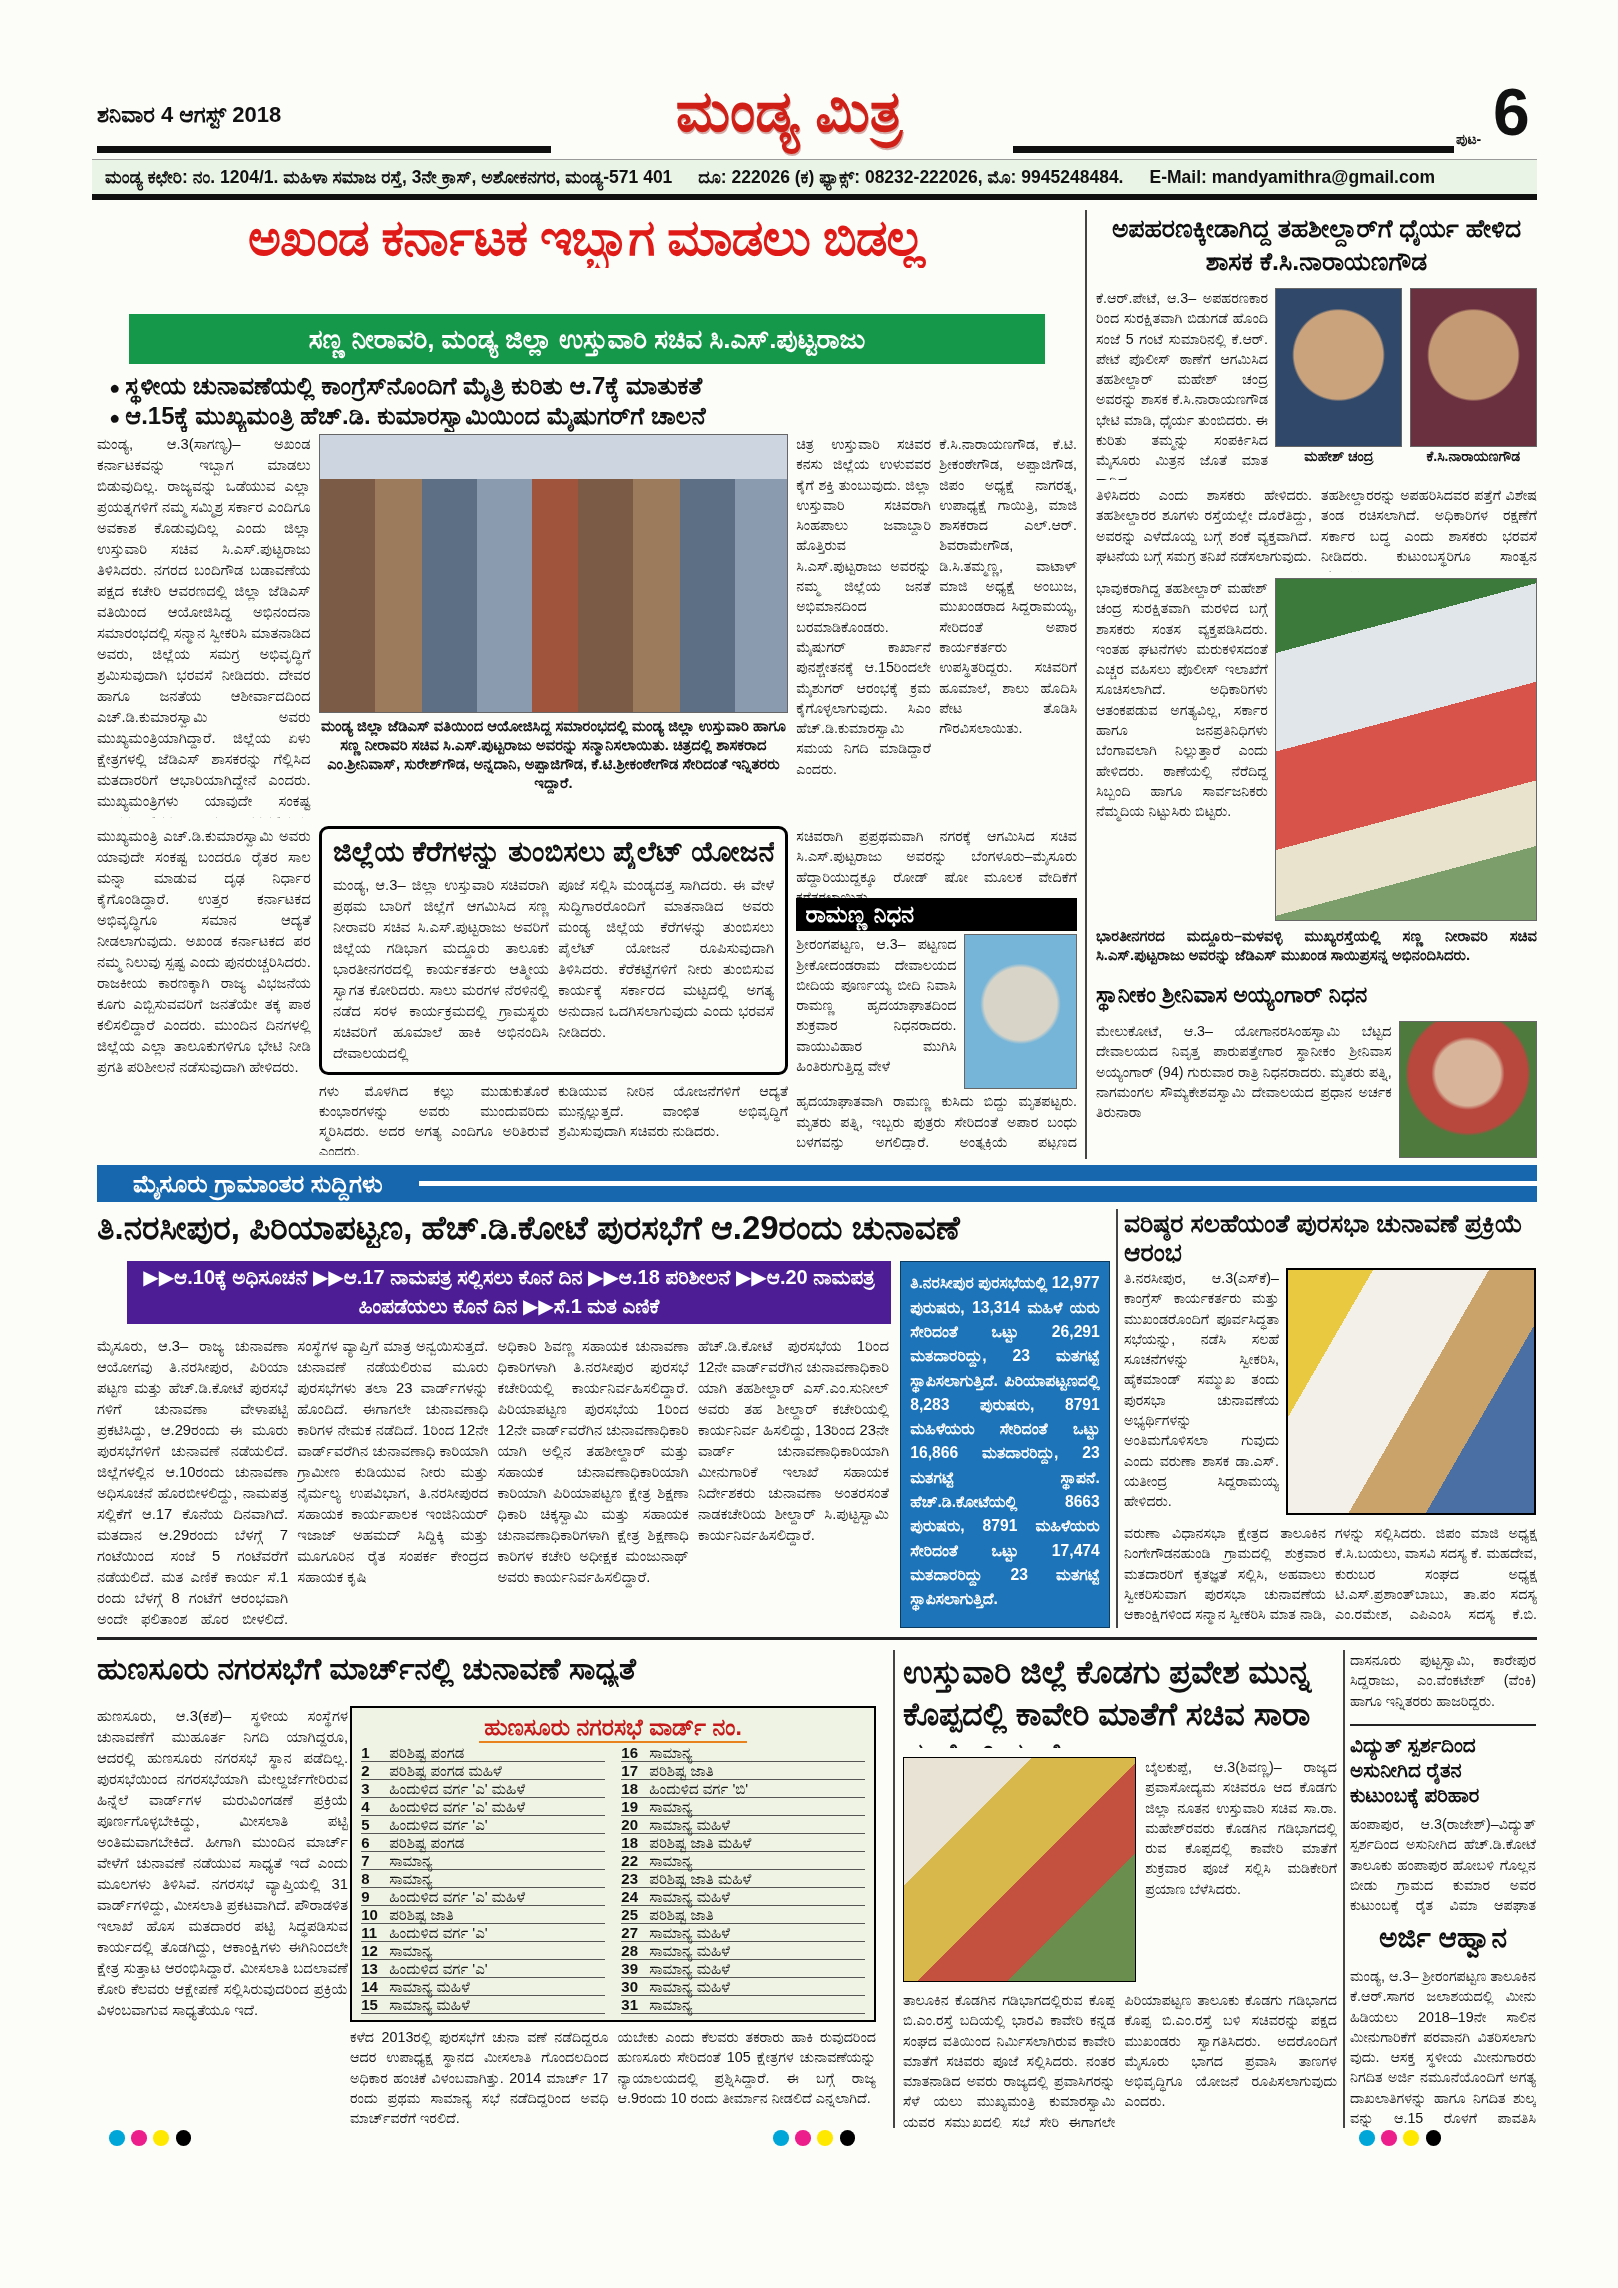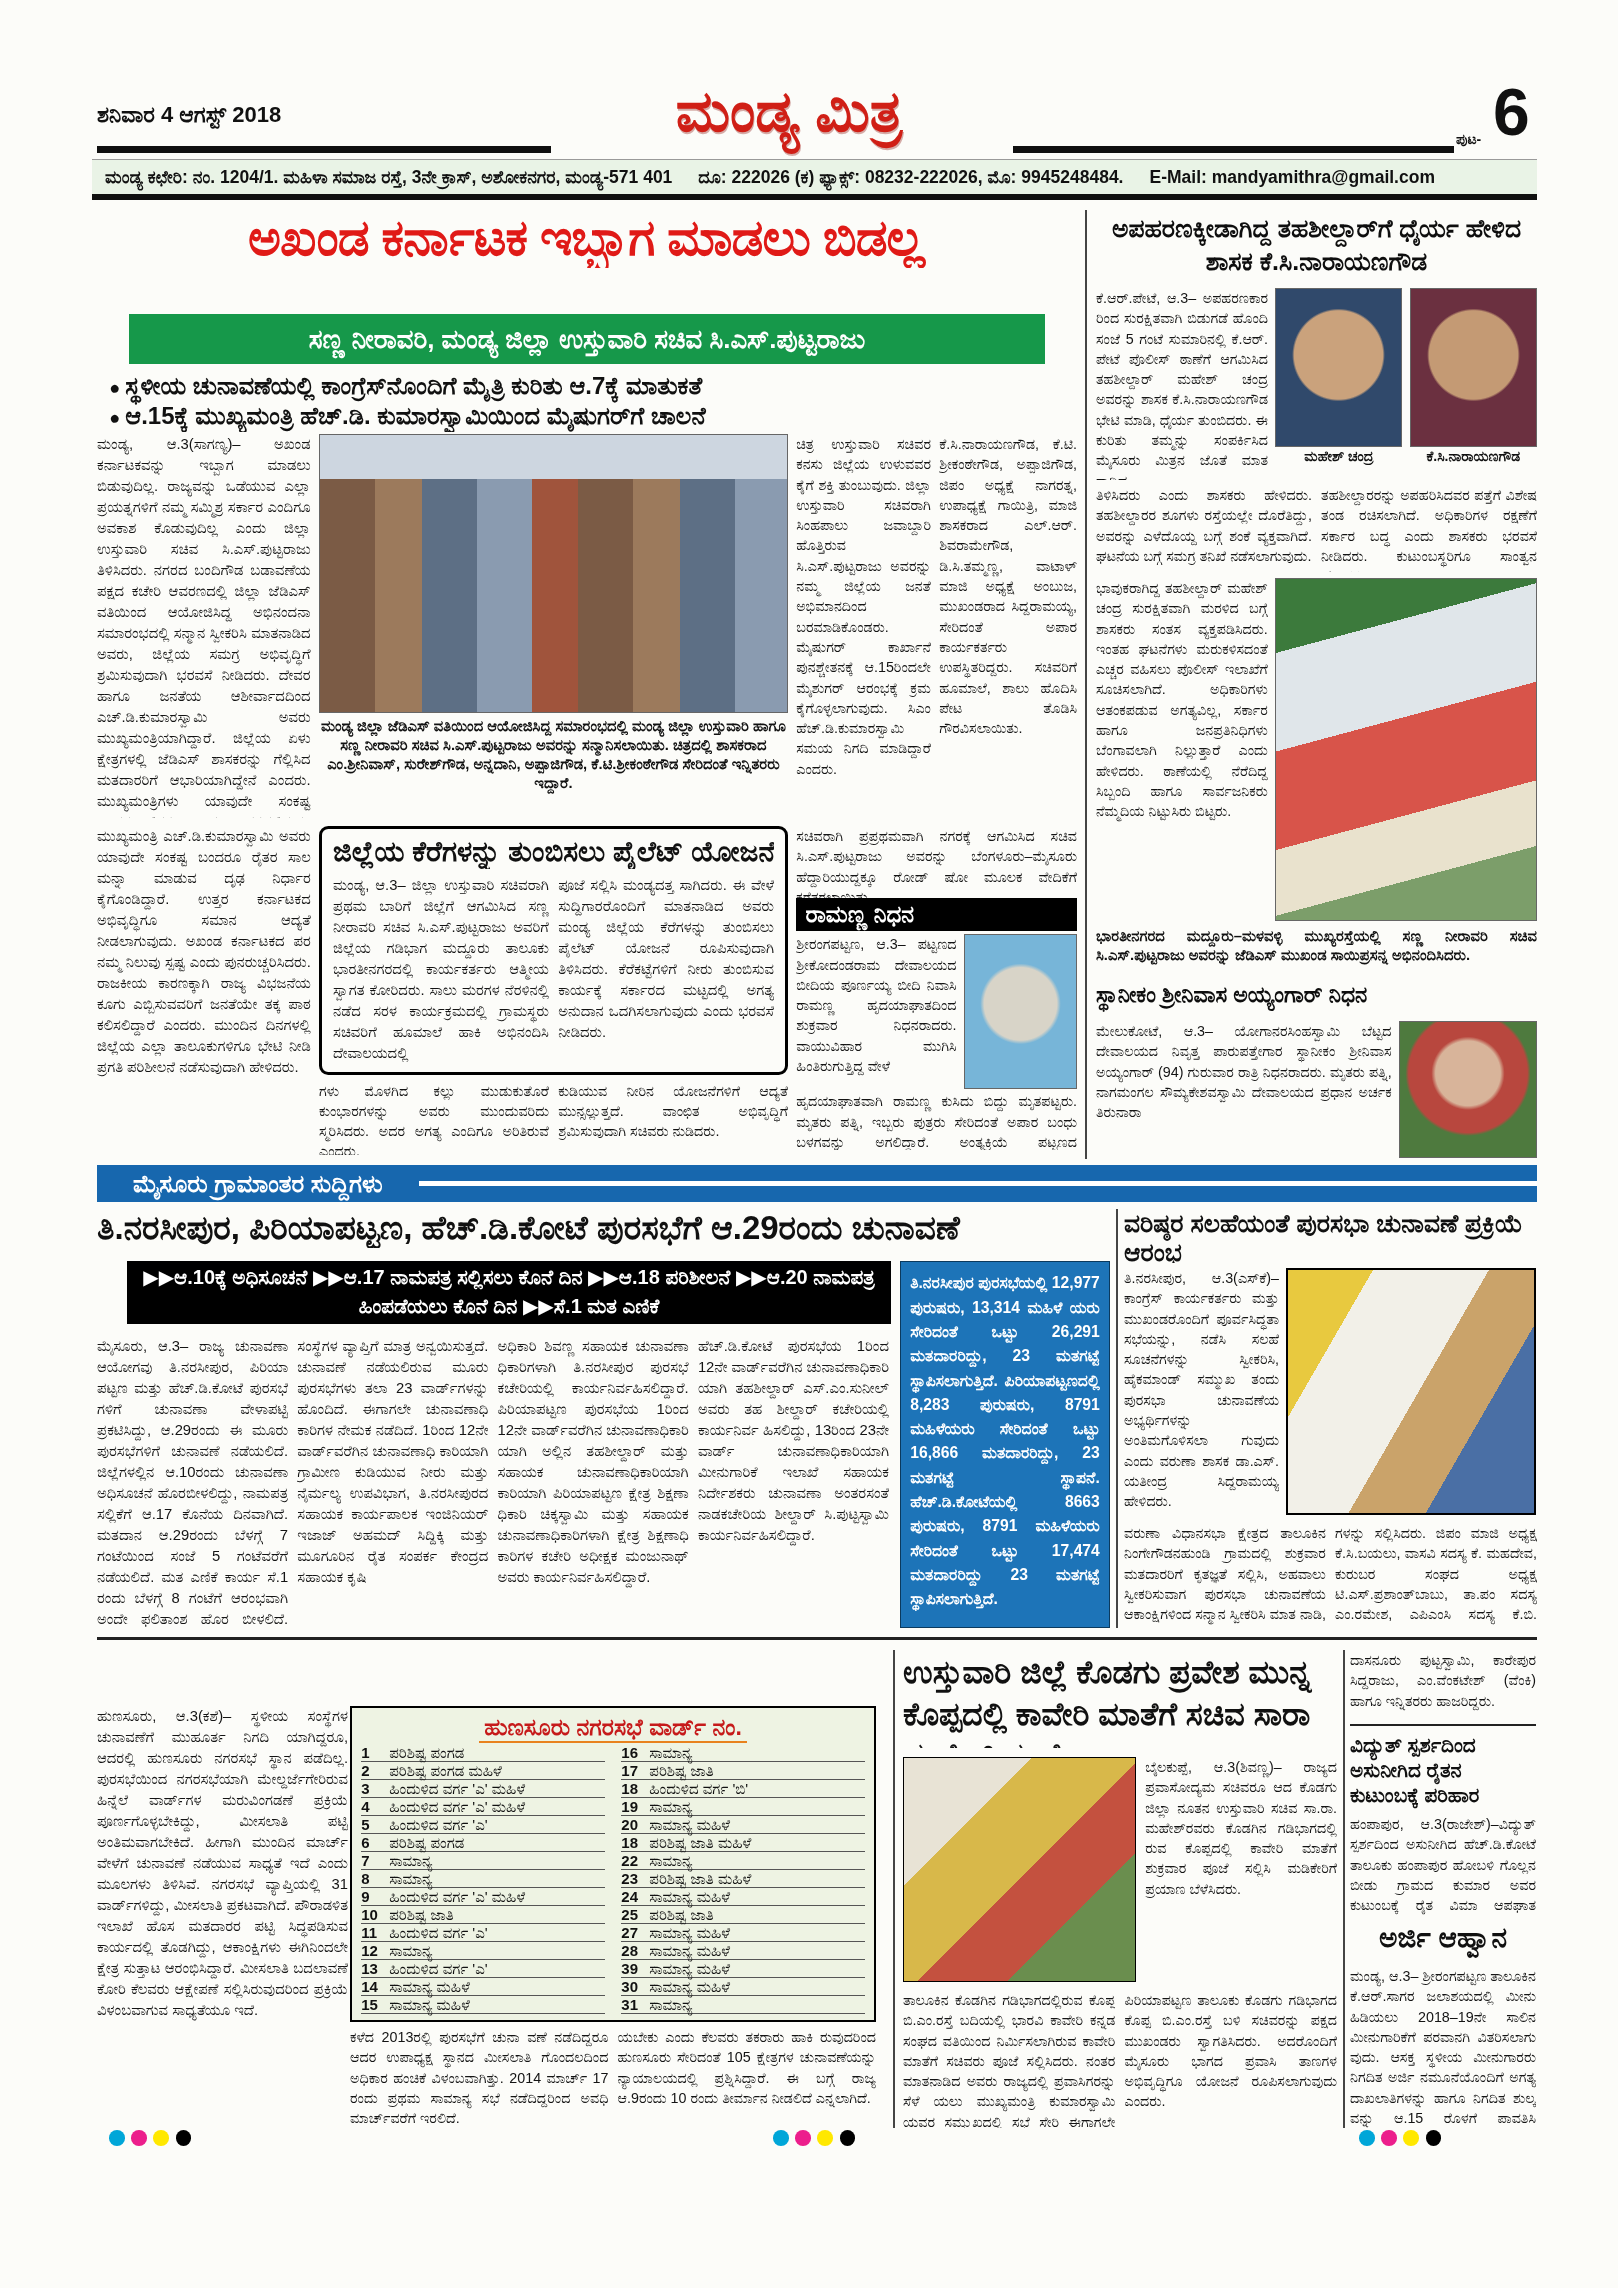--- a/index.html
+++ b/index.html
@@ -37,21 +37,21 @@
   #pilot-box{border:3.2px solid #000;border-radius:9.2px;padding:7.4px 11px;box-sizing:border-box;height:249px;overflow:hidden;}
   #pilot-box .bhl{font-size:28px;font-weight:900;text-align:center;white-space:nowrap;overflow:hidden;margin-bottom:5.5px;}
   
   #ram-bar{background:#000;color:#fff;font-size:23px;font-weight:bold;padding:2.8px 9.2px;white-space:nowrap;overflow:hidden;}
   
   #band{left:97px;top:1165px;width:1440px;height:37px;background:#1767ae;display:flex;align-items:center;}
   #band .btitle{color:#fff;font-size:24px;font-weight:bold;padding:0 36px;white-space:nowrap;}
   #band .bfill{flex:1;height:100%;background:linear-gradient(to bottom,transparent 42%,#fff 42%,#fff 58%,transparent 58%);}
   
   #mys-headline{left:97px;top:1209px;width:1015px;font-size:33px;font-weight:900;white-space:nowrap;overflow:hidden;}
-  #mys-green{left:127px;top:1261px;width:764px;height:63px;background:#000000;color:#fff;
+  #mys-green{left:127px;top:1261px;width:764px;height:63px;background:#4c1d95;color:#fff;
              font-size:20px;font-weight:bold;text-align:center;line-height:1.45;padding:1.8px 9.2px;box-sizing:border-box;overflow:hidden;}
   #mys-bluebox{left:900px;top:1261px;width:210px;height:367px;background:#1d74b8;border:1.8px solid #0b3a5e;
                color:#fff;font-size:15.7px;font-weight:bold;line-height:1.55;padding:9.2px;box-sizing:border-box;overflow:hidden;text-align:justify;}
   #senior-headline{left:1124px;top:1209px;width:413px;font-size:25px;font-weight:900;line-height:1.15;height:54px;overflow:hidden;}
   .vline{background:#444;width:1.8px;}
   .hdiv{background:#222;height:2.8px;}
   
   #hunsur-headline{left:97px;top:1652px;width:790px;font-size:30px;font-weight:900;white-space:nowrap;overflow:hidden;}
   #ward-table{border:2.8px solid #000;background:#eef3e3;padding:5.5px 9.2px;box-sizing:border-box;}
   #ward-table .ttl{color:#c61a1a;font-size:23px;font-weight:bold;text-align:center;margin-bottom:3.7px;}
@@ -198,20 +198,21 @@
     <div class="cols" style="height:103px;">
       <div class="jtext small">ವರುಣಾ ವಿಧಾನಸಭಾ ಕ್ಷೇತ್ರದ ತಾಲೂಕಿನ ನಿಂಗೇಗೌಡನಹುಂಡಿ ಗ್ರಾಮದಲ್ಲಿ ಶುಕ್ರವಾರ ಮತದಾರರಿಗೆ ಕೃತಜ್ಞತೆ ಸಲ್ಲಿಸಿ, ಅಹವಾಲು ಸ್ವೀಕರಿಸುವಾಗ ಪುರಸಭಾ ಚುನಾವಣೆಯ ಆಕಾಂಕ್ಷಿಗಳಿಂದ ಸನ್ಮಾನ ಸ್ವೀಕರಿಸಿ ಮಾತ ನಾಡಿ, ಪರಿವರ್ತಿತ ತಿ.ನರಸೀಪುರ ಪುರಸಭೆ ಚುನಾವಣೆ ಸಂಬಂಧ ಸದ್ಯದಲ್ಲಿಯೇ ಪೂರ್ವಭಾವಿ ಸಭೆಯನ್ನು ನಡೆಸಲಾಗುವುದು ಎಂದರು.</div>
       <div class="jtext small">ಗಳನ್ನು ಸಲ್ಲಿಸಿದರು. ಜಿಪಂ ಮಾಜಿ ಅಧ್ಯಕ್ಷ ಕೆ.ಸಿ.ಬಯಲು, ವಾಸವಿ ಸದಸ್ಯ ಕೆ. ಮಹದೇವ, ಕುರುಬರ ಸಂಘದ ಅಧ್ಯಕ್ಷ ಟಿ.ಎಸ್.ಪ್ರಶಾಂತ್‌ಬಾಬು, ತಾ.ಪಂ ಸದಸ್ಯ ಎಂ.ರಮೇಶ, ಎಪಿಎಂಸಿ ಸದಸ್ಯ ಕೆ.ಬಿ. ಪ್ರಭಾಕರ್, ಮಾದೇಗೌಡನಹುಂಡಿ ಪಿಎಸ್ ಸಿಎಸ್ ಅಧ್ಯಕ್ಷ ಎನ್.ಅನಿಲ್‌ಕುಮಾರ್, ಲಿಡ್ಕರ್ ನಿರ್ದೇಶಕ ಹುಣಸೂರು ಮಂಜುನಾಥ್ ಉಪಸ್ಥಿತರಿದ್ದರು.</div>
     </div>
   </div>
 
   <div class="abs hdiv" style="left:97px;top:1637px;width:1440px;"></div>
   <div class="abs vline" style="left:893px;top:1650px;height:478px;"></div>
   <div class="abs vline" style="left:1343px;top:1650px;height:478px;"></div>
 
+  <div class="abs" id="hunsur-headline">ಹುಣಸೂರು ನಗರಸಭೆಗೆ ಮಾರ್ಚ್‌ನಲ್ಲಿ ಚುನಾವಣೆ ಸಾಧ್ಯತೆ</div>
   <div class="abs" style="left:97px;top:1706px;width:790px;height:421px;display:flex;gap:2px;">
     <div class="jtext" style="width:251px;height:421px;">ಹುಣಸೂರು, ಆ.3(ಕಶೆ)– ಸ್ಥಳೀಯ ಸಂಸ್ಥೆಗಳ ಚುನಾವಣೆಗೆ ಮುಹೂರ್ತ ನಿಗದಿ ಯಾಗಿದ್ದರೂ, ಆದರಲ್ಲಿ ಹುಣಸೂರು ನಗರಸಭೆ ಸ್ಥಾನ ಪಡೆದಿಲ್ಲ. ಪುರಸಭೆಯಿಂದ ನಗರಸಭೆಯಾಗಿ ಮೇಲ್ದರ್ಜೆಗೇರಿರುವ ಹಿನ್ನೆಲೆ ವಾರ್ಡ್‌ಗಳ ಮರುವಿಂಗಡಣೆ ಪ್ರಕ್ರಿಯೆ ಪೂರ್ಣಗೊಳ್ಳಬೇಕಿದ್ದು, ಮೀಸಲಾತಿ ಪಟ್ಟಿ ಅಂತಿಮವಾಗಬೇಕಿದೆ. ಹೀಗಾಗಿ ಮುಂದಿನ ಮಾರ್ಚ್ ವೇಳೆಗೆ ಚುನಾವಣೆ ನಡೆಯುವ ಸಾಧ್ಯತೆ ಇದೆ ಎಂದು ಮೂಲಗಳು ತಿಳಿಸಿವೆ. ನಗರಸಭೆ ವ್ಯಾಪ್ತಿಯಲ್ಲಿ 31 ವಾರ್ಡ್‌ಗಳಿದ್ದು, ಮೀಸಲಾತಿ ಪ್ರಕಟವಾಗಿದೆ. ಪೌರಾಡಳಿತ ಇಲಾಖೆ ಹೊಸ ಮತದಾರರ ಪಟ್ಟಿ ಸಿದ್ಧಪಡಿಸುವ ಕಾರ್ಯದಲ್ಲಿ ತೊಡಗಿದ್ದು, ಆಕಾಂಕ್ಷಿಗಳು ಈಗಿನಿಂದಲೇ ಕ್ಷೇತ್ರ ಸುತ್ತಾಟ ಆರಂಭಿಸಿದ್ದಾರೆ. ಮೀಸಲಾತಿ ಬದಲಾವಣೆ ಕೋರಿ ಕೆಲವರು ಆಕ್ಷೇಪಣೆ ಸಲ್ಲಿಸಿರುವುದರಿಂದ ಪ್ರಕ್ರಿಯೆ ವಿಳಂಬವಾಗುವ ಸಾಧ್ಯತೆಯೂ ಇದೆ.</div>
     <div style="width:526px;">
       <div id="ward-table">
         <div class="ttl"><span>ಹುಣಸೂರು ನಗರಸಭೆ ವಾರ್ಡ್ ನಂ.</span></div>
         <div class="ward-cols">
           <div>
               <div class="ward-row">
               <span class="ward-no">1</span>
               <span class="ward-label">ಪರಿಶಿಷ್ಟ ಪಂಗಡ</span>

